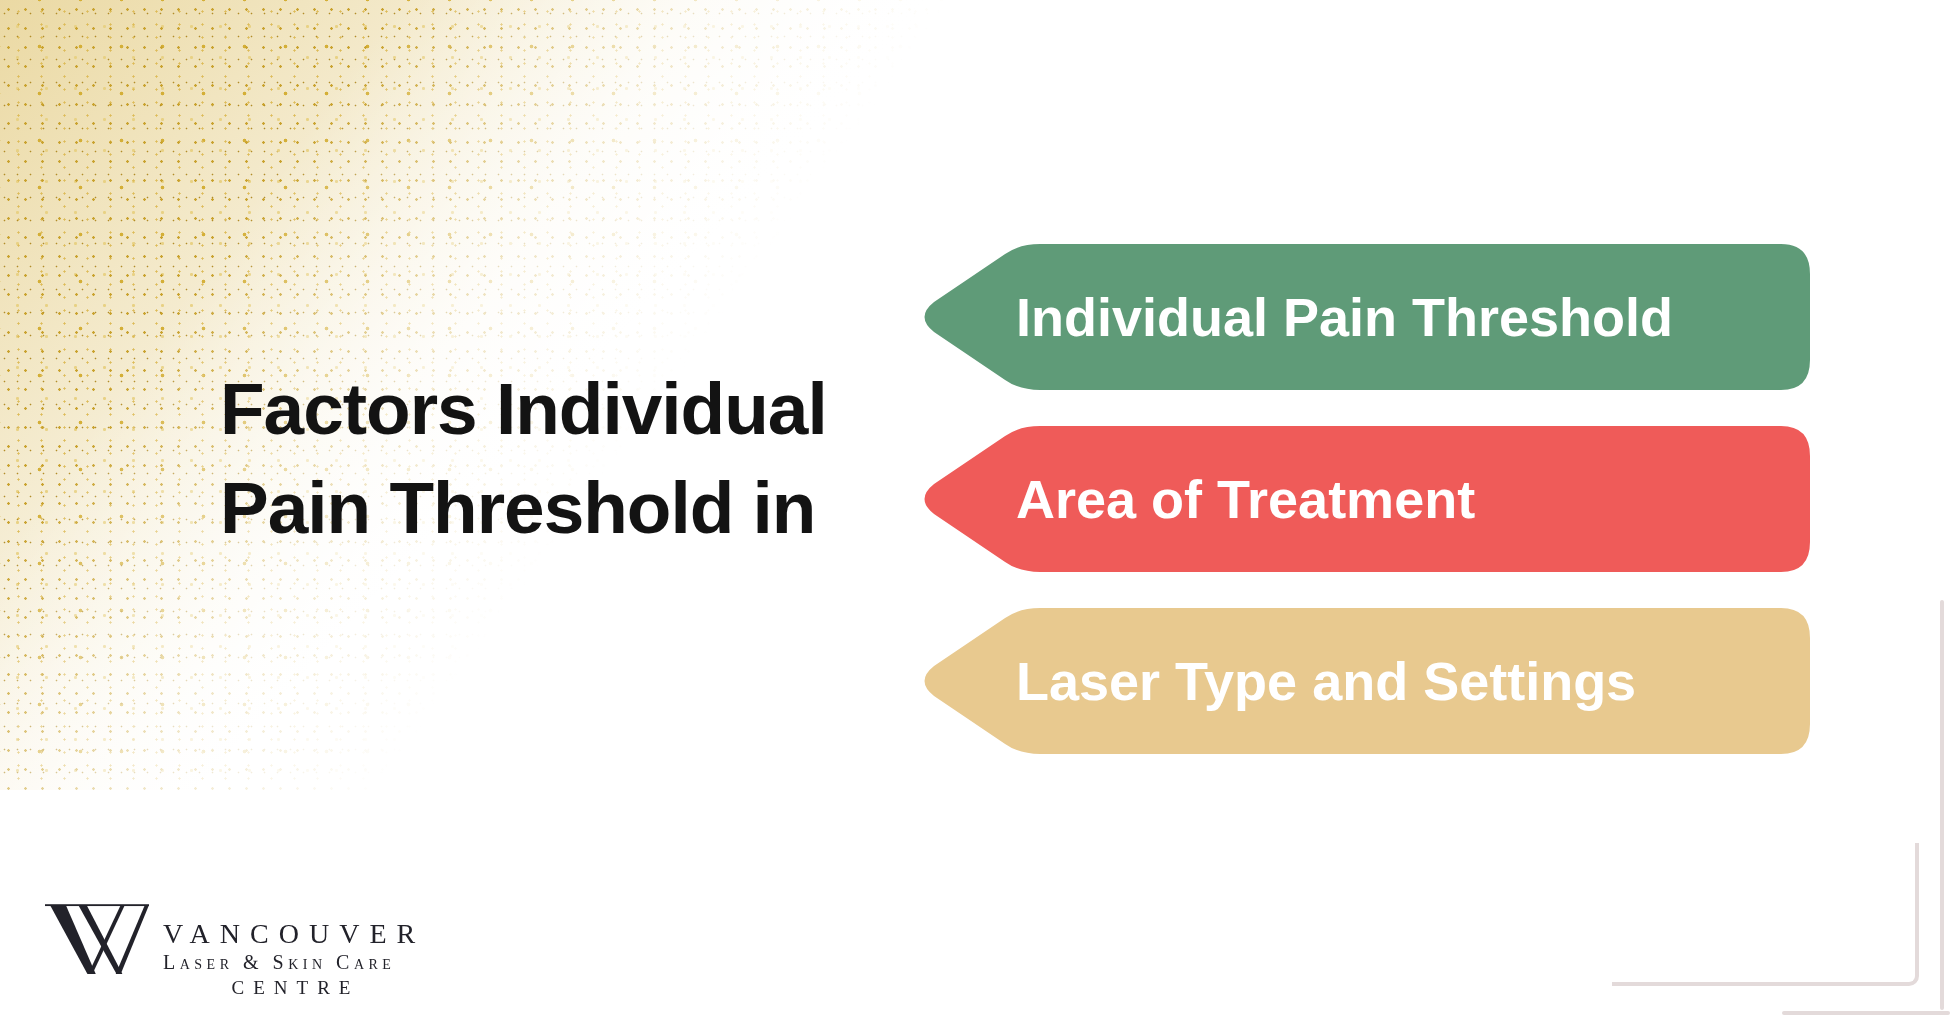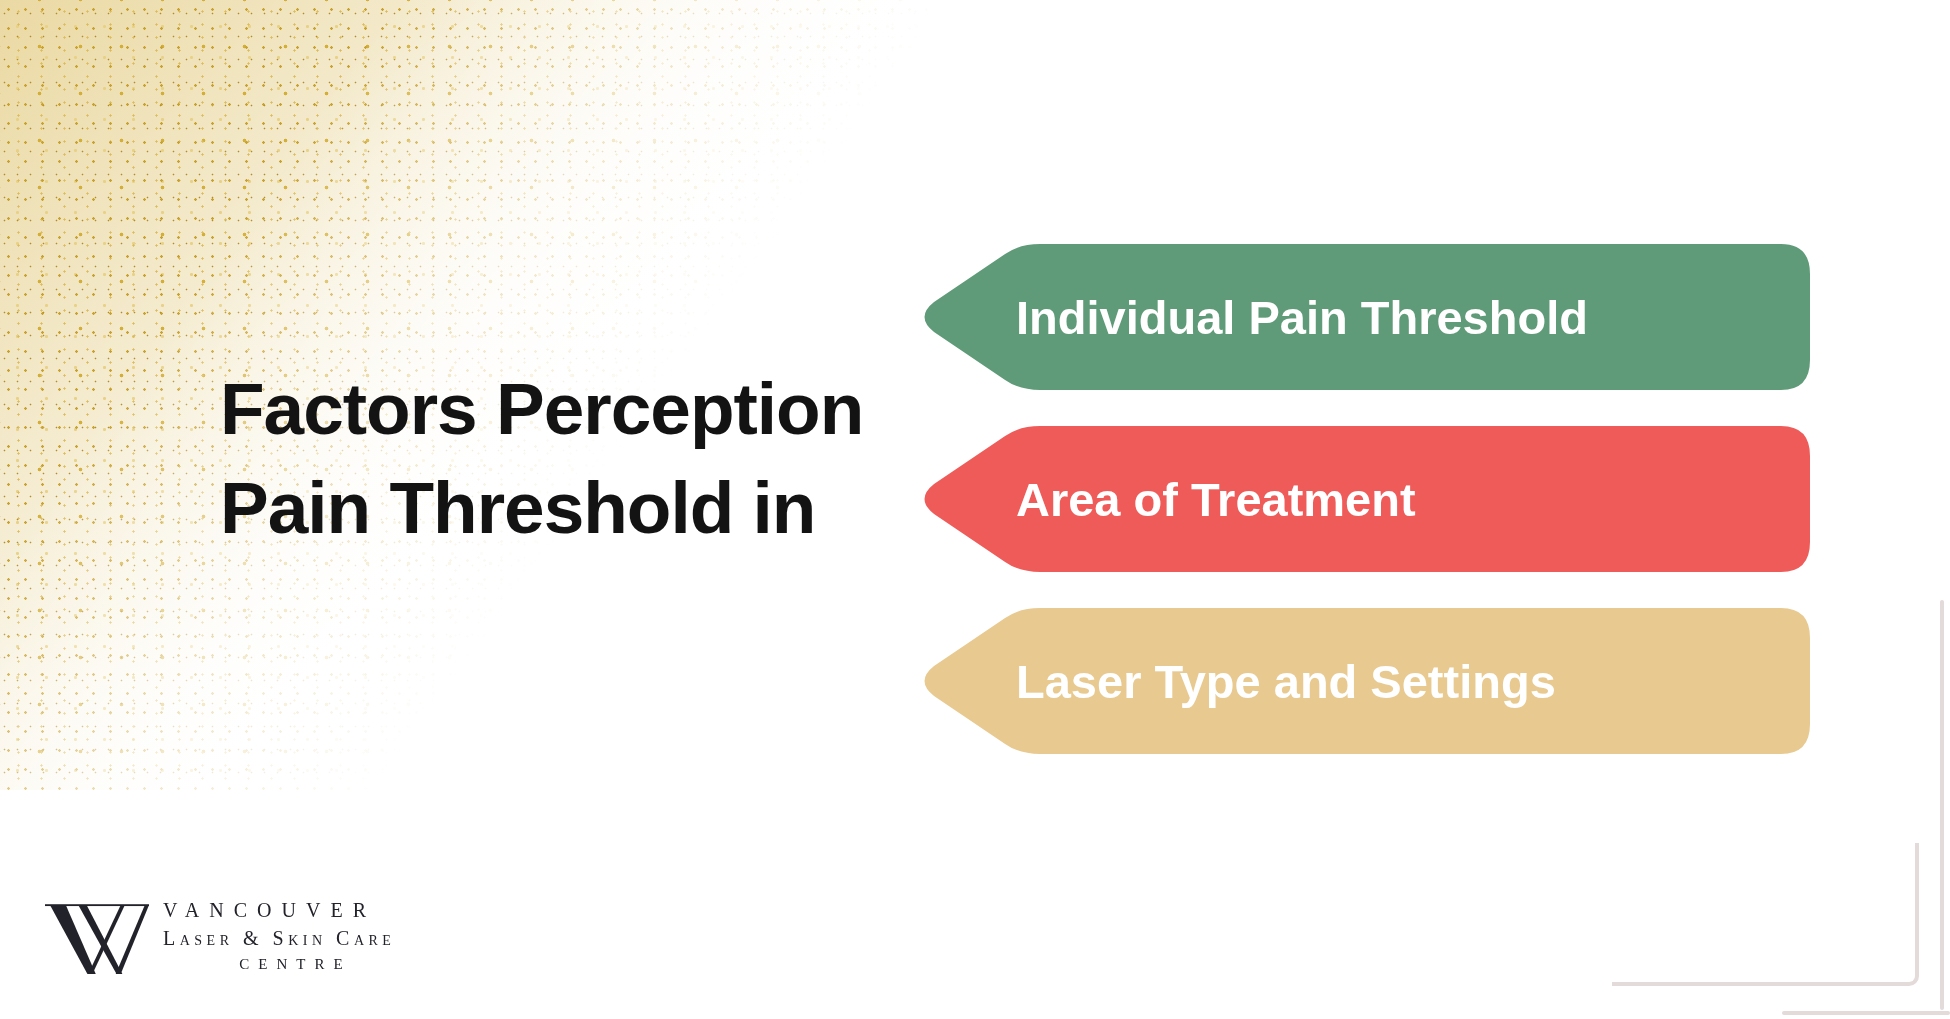--- a/index.html
+++ b/index.html
@@ -32,53 +32,53 @@
     position:absolute;left:220px;top:359px;width:680px;z-index:2;
     font-weight:bold;font-size:73px;line-height:99px;letter-spacing:-1px;color:#131313;
   }
 
   
   .banner{position:absolute;left:912px;width:901px;height:150px;z-index:2;}
   .banner svg{position:absolute;left:0;top:0;display:block;}
   .banner .label{
     position:absolute;left:0;top:0;width:100%;height:100%;
     display:flex;align-items:center;padding-left:104px;box-sizing:border-box;
-    font-weight:bold;font-size:47px;color:#ffffff;letter-spacing:0;
+    font-weight:bold;font-size:54px;color:#ffffff;letter-spacing:0;
   }
   .banner-1{top:242px;}
   .banner-2{top:424px;}
   .banner-3{top:606px;}
 
   
   .logo{position:absolute;left:45px;top:895px;z-index:2;color:#22222a;}
   .logo-mark{position:absolute;left:0;top:3px;}
   .logo-text{position:absolute;left:118px;top:0;width:265px;font-family:"Liberation Serif",serif;}
-  .logo-name{font-size:20px;letter-spacing:10px;white-space:nowrap;line-height:30px;}
+  .logo-name{font-size:28px;letter-spacing:10px;white-space:nowrap;line-height:30px;margin-top:24px;}
   .logo-sub{font-size:20px;letter-spacing:4.5px;white-space:nowrap;line-height:27px;font-variant:small-caps;}
-  .logo-centre{font-size:15px;letter-spacing:9px;text-align:center;line-height:24px;}
+  .logo-centre{font-size:19px;letter-spacing:9px;text-align:center;line-height:24px;}
 
   
   .frame-line{position:absolute;background:#e3dada;z-index:1;border-radius:3px;}
   .frame-v{left:1940px;top:600px;width:4px;height:410px;}
   .frame-h{left:1782px;top:1011px;width:168px;height:4px;}
   .frame-corner{
     position:absolute;left:1612px;top:843px;width:303px;height:139px;z-index:1;
     border-right:4px solid #e3dada;border-bottom:4px solid #e3dada;
     border-bottom-right-radius:10px;background:transparent;
   }
 </style>
 </head>
 <body>
 
 <div class="stage">
 
   <div class="glitter"></div>
 
   <div class="title">
-    <div>Factors Perception</div>
+    <div>Factors Individual</div>
     <div>Pain Threshold in</div>
   </div>
 
   <div class="banner banner-1">
     <svg width="901" height="150" viewBox="0 0 900 150" preserveAspectRatio="none">
       <path d="M 128 2 H 868 Q 897 2 897 32 V 118 Q 897 148 868 148 H 128 Q 107 148 93 138 L 22 90 Q 3 75 22 60 L 93 12 Q 107 2 128 2 Z" fill="#5f9b78"></path>
     </svg>
     <div class="label">Individual Pain Threshold</div>
   </div>
 

